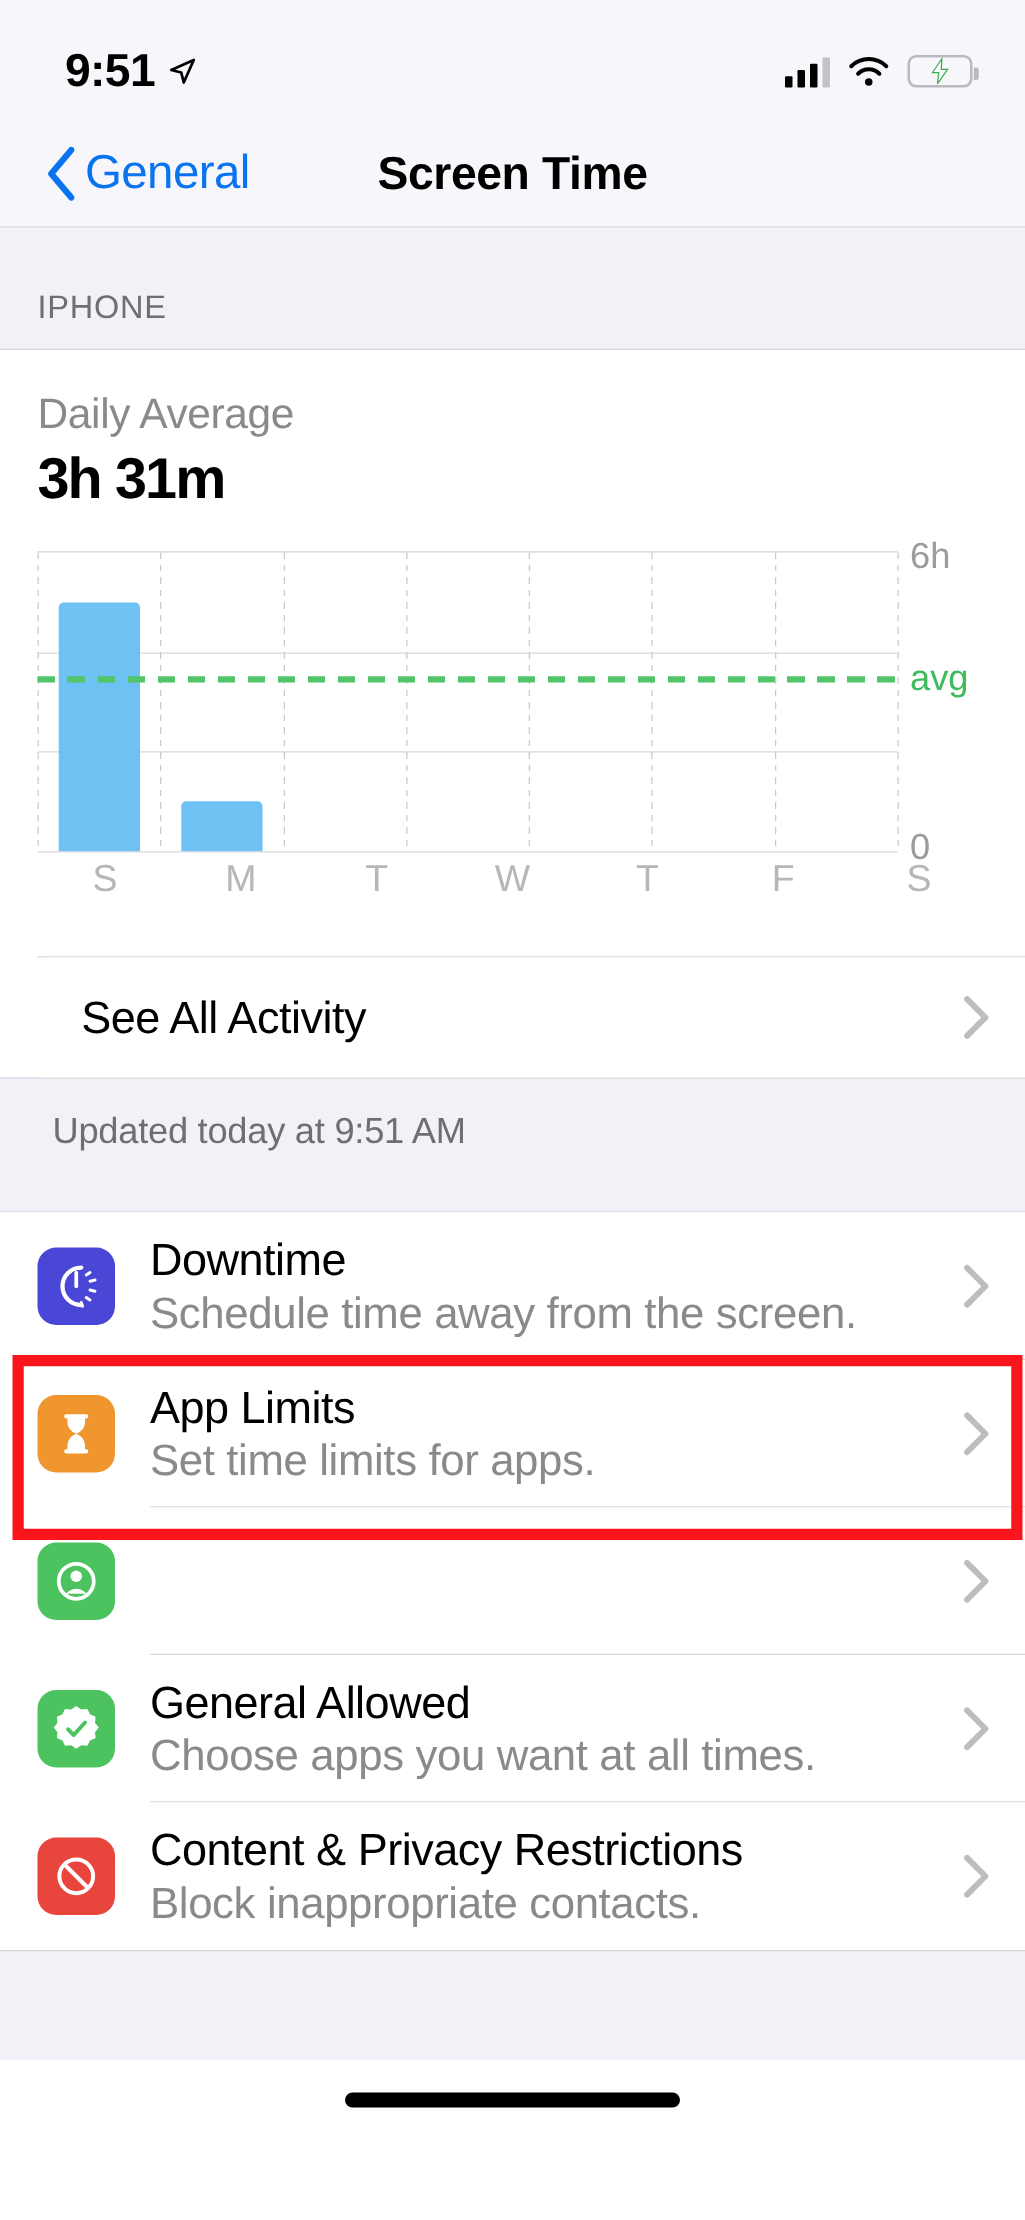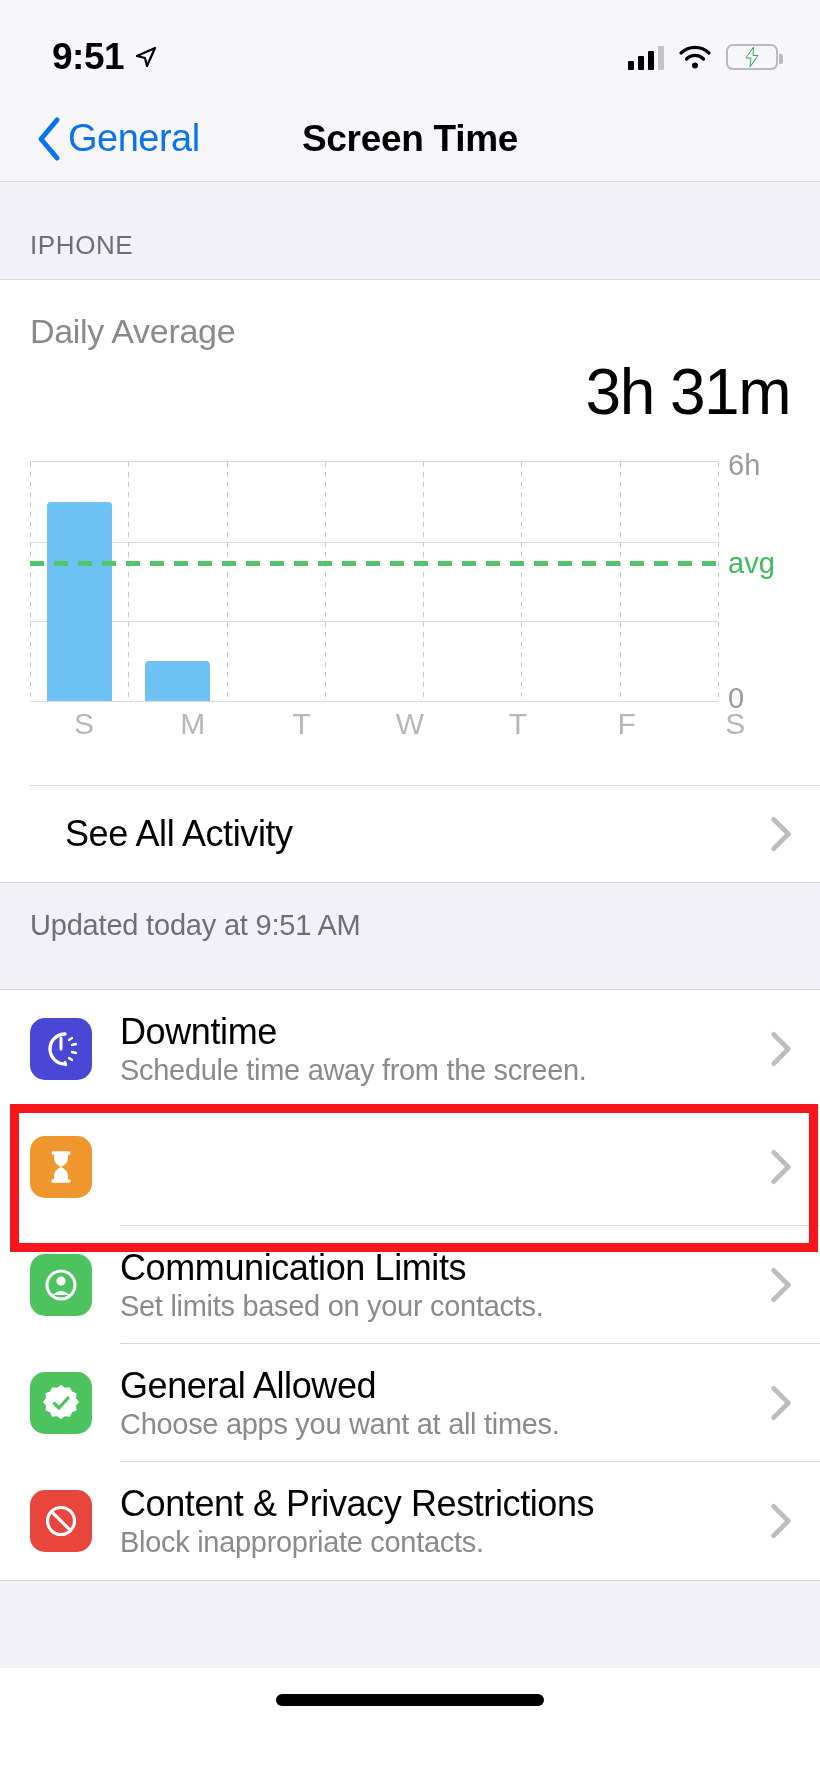--- a/index.html
+++ b/index.html
@@ -50,22 +50,22 @@
   .sect-header {
     background: #f2f1f8; padding: 48px 0 18px 30px;
     font-size: 26px; color: #6e6e73; letter-spacing: 0.6px;
     border-bottom: 1px solid #d8d7de;
   }
 
   
   .card { background: #fff; }
   .summary { padding: 32px 30px 0 30px; }
   .summary-label { font-size: 34px; color: #8a8a8e; letter-spacing: -0.3px; }
-  .summary-value { font-size: 64px; font-weight: 400; color: #000; letter-spacing: -1.5px;
-                   margin-top: 4px; text-align: right; }
+  .summary-value { font-size: 46px; font-weight: 700; color: #000; letter-spacing: -1.5px;
+                   margin-top: 4px; }
 
   
   .chart-wrap { position: relative; margin: 32px 30px 0 30px; height: 240px; }
   .plot { position: absolute; left: 0; top: 0; right: 72px; bottom: 0;
           border-top: 1.5px solid #d5d5da; }
   .gridline { position: absolute; left: 0; right: 0; height: 1px; background: #d9d9de; }
   .vline { position: absolute; top: 0; bottom: 0; width: 1px;
            background: repeating-linear-gradient(to bottom,#c9c9ce 0 5px,transparent 5px 10px); }
   .bars-layer { position: absolute; left: 0; right: 0; top: 0; bottom: 0; }
   .bar { position: absolute; bottom: 0; background: #6ec1f3; border-radius: 4px 4px 0 0; }
@@ -78,31 +78,31 @@
   .daylabels span { position: absolute; top: 0; font-size: 30px; color: #b6b6bb;
                     transform: translateX(-50%); }
 
   
   .row { display: flex; align-items: center; background: #fff; position: relative;
          padding: 0 28px 0 30px; cursor: pointer; margin-left: 35px; }
   .row-simple { height: 96px; font-size: 36px; color: #000; letter-spacing: -0.4px; }
   .row-sep { position: absolute; left: 30px; right: 0; bottom: 0; height: 1px; background: #d8d7de; }
   .chev { margin-left: auto; width: 22px; height: 38px; flex: none; }
 
-  .footer-note { background: #f2f1f8; padding: 26px 30px 0 30px; height: 108px;
+  .footer-note { background: #f2f1f8; padding: 26px 30px 0 42px; height: 108px;
                  font-size: 29px; color: #6e6e73; letter-spacing: -0.2px;
                  border-top: 1px solid #d8d7de; border-bottom: 1px solid #d8d7de; }
 
   .feature-row { display: flex; align-items: center; background: #fff; height: 118px;
                  padding: 0 28px 0 30px; position: relative; cursor: pointer; }
   .icon-box { width: 62px; height: 62px; border-radius: 15px; flex: none;
               display: flex; align-items: center; justify-content: center; }
   .feature-text { margin-left: 28px; display: flex; flex-direction: column; gap: 2px; }
   .feature-title { font-size: 36px; color: #000; letter-spacing: -0.4px; line-height: 1.12; }
-  .feature-sub { font-size: 29px; color: #8a8a8e; letter-spacing: -0.3px; line-height: 1.12; }
+  .feature-sub { font-size: 35px; color: #8a8a8e; letter-spacing: -0.3px; line-height: 1.12; }
 
   .highlight-box { position: absolute; border: 9px solid #f8151b; pointer-events: none;
                    z-index: 20; }
 
   .bottom-fill { background: #f2f1f8; height: 88px; border-top: 1px solid #d8d7de; }
   .home-area { background: #fff; height: 64px; display: flex; align-items: center;
                justify-content: center; }
   .home-ind { width: 268px; height: 12px; background: #000; border-radius: 6px; }
 </style>
 </head>
@@ -232,38 +232,38 @@
     </div>
 
     <div class="feature-row">
       <span class="icon-box" style="background:#f0962e">
         <svg width="40" height="40" viewBox="0 0 40 40">
           <path d="M12 6 L28 6 M12 34 L28 34" stroke="#fff" stroke-width="3.4" stroke-linecap="round"></path>
           <path d="M13 7 L13 11 Q13 17 20 20 Q27 17 27 11 L27 7 Z" fill="#fff"></path>
           <path d="M13 33 L13 29 Q13 23 20 20 Q27 23 27 29 L27 33 Z" fill="#fff"></path>
         </svg>
       </span>
+      <span class="feature-text">
+        <span class="feature-title">App Limits</span>
+        <span class="feature-sub">Set time limits for apps.</span>
+      </span>
       <svg class="chev" viewBox="0 0 12 20">
         <path d="M2 2 L10 10 L2 18" fill="none" stroke="#bcbcc1" stroke-width="2.6" stroke-linecap="round" stroke-linejoin="round"></path>
       </svg>
       <span class="row-sep" style="left:120px"></span>
     </div>
 
     <div class="feature-row">
       <span class="icon-box" style="background:#4cc35e">
         <svg width="40" height="40" viewBox="0 0 40 40">
           <circle cx="20" cy="20" r="14" fill="none" stroke="#fff" stroke-width="3"></circle>
           <circle cx="20" cy="16" r="4.6" fill="#fff"></circle>
           <path d="M11.5 30 Q20 22 28.5 30" fill="#fff"></path>
         </svg>
       </span>
-      <span class="feature-text">
-        <span class="feature-title">Communication Limits</span>
-        <span class="feature-sub">Set limits based on your contacts.</span>
-      </span>
       <svg class="chev" viewBox="0 0 12 20">
         <path d="M2 2 L10 10 L2 18" fill="none" stroke="#bcbcc1" stroke-width="2.6" stroke-linecap="round" stroke-linejoin="round"></path>
       </svg>
       <span class="row-sep" style="left:120px"></span>
     </div>
 
     <div class="feature-row">
       <span class="icon-box" style="background:#4cc35e">
         <svg width="40" height="40" viewBox="0 0 40 40">
           <path d="M20 4 L24 7 L29 6.5 L31 11 L35.5 13 L35 18 L38 22 L35 26 L35.5 31 L31 33 L29 37.5 L24 37 L20 40 L16 37 L11 37.5 L9 33 L4.5 31 L5 26 L2 22 L5 18 L4.5 13 L9 11 L11 6.5 L16 7 Z" fill="#fff" transform="translate(0,-2) scale(1,0.95)"></path>

